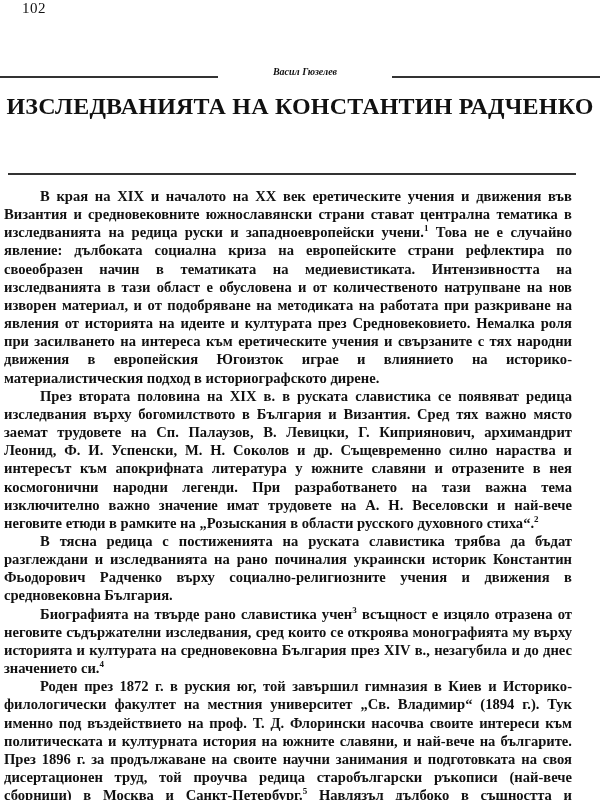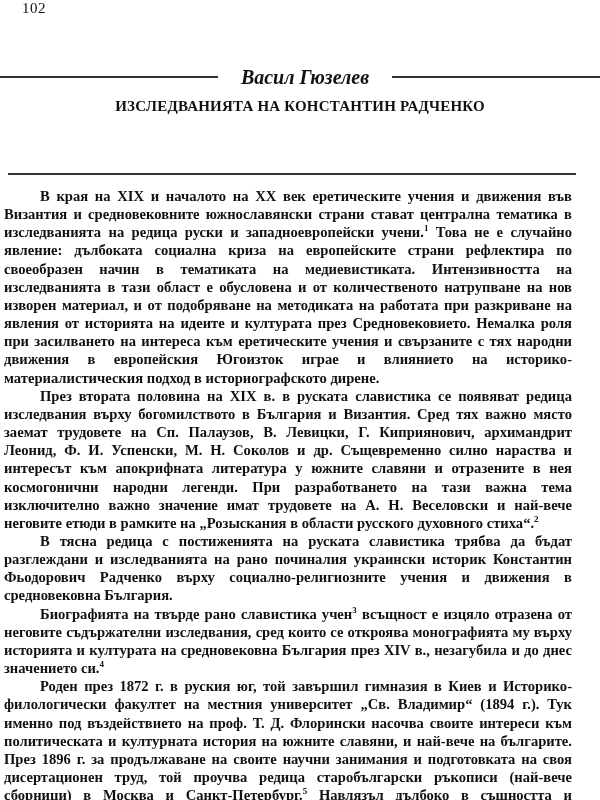--- a/index.html
+++ b/index.html
@@ -4,23 +4,23 @@
 <style>
   html, body { margin: 0; padding: 0; background: #ffffff; }
   body { width: 600px; height: 800px; overflow: hidden; position: relative;
          font-family: "Liberation Serif", "DejaVu Serif", serif; color: #111; }
   .page-number { position: absolute; left: 2px; top: 0px; font-size: 15px; letter-spacing: 0.5px; margin-left: 20px; }
   .header-row { position: absolute; left: 0; top: 66px; width: 600px; height: 20px; }
   .header-rule { position: absolute; top: 10px; height: 2px; background: #333; }
   .header-rule.left { left: 0; width: 218px; }
   .header-rule.right { left: 392px; width: 208px; }
   .author { position: absolute; left: 218px; width: 174px; top: 0; text-align: center;
-            font-style: italic; font-weight: bold; font-size: 20px; }
+            font-style: italic; font-weight: bold; font-size: 10px; }
   .title { position: absolute; left: 0; top: 94px; width: 600px; text-align: center;
-           font-weight: bold; font-size: 15px; line-height: 24px; letter-spacing: 0.2px; }
+           font-weight: bold; font-size: 24px; line-height: 24px; letter-spacing: 0.2px; }
   .title-rule { position: absolute; left: 8px; width: 568px; top: 173px; height: 2px; background: #333; }
   .body-text { position: absolute; left: 4px; top: 187px; width: 568px;
                font-size: 14.6px; line-height: 18.15px; text-align: justify; }
   .para { margin: 0; text-indent: 36px; font-weight: bold; }
   sup { font-size: 9px; line-height: 0; vertical-align: 6px; }
 </style>
 </head>
 <body>
 
 <div>

